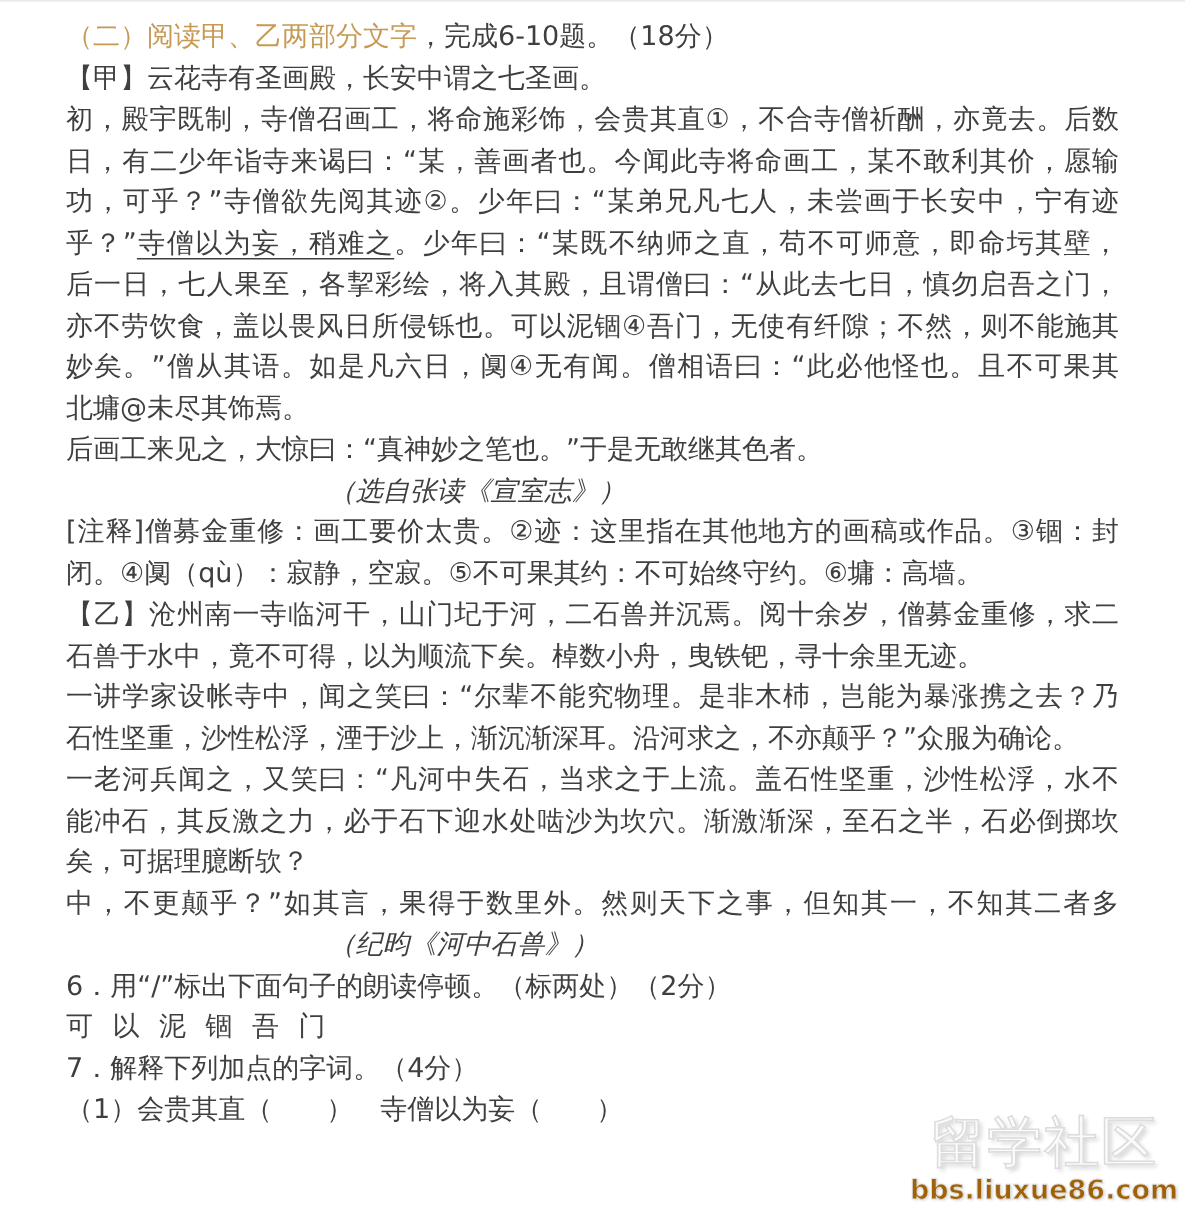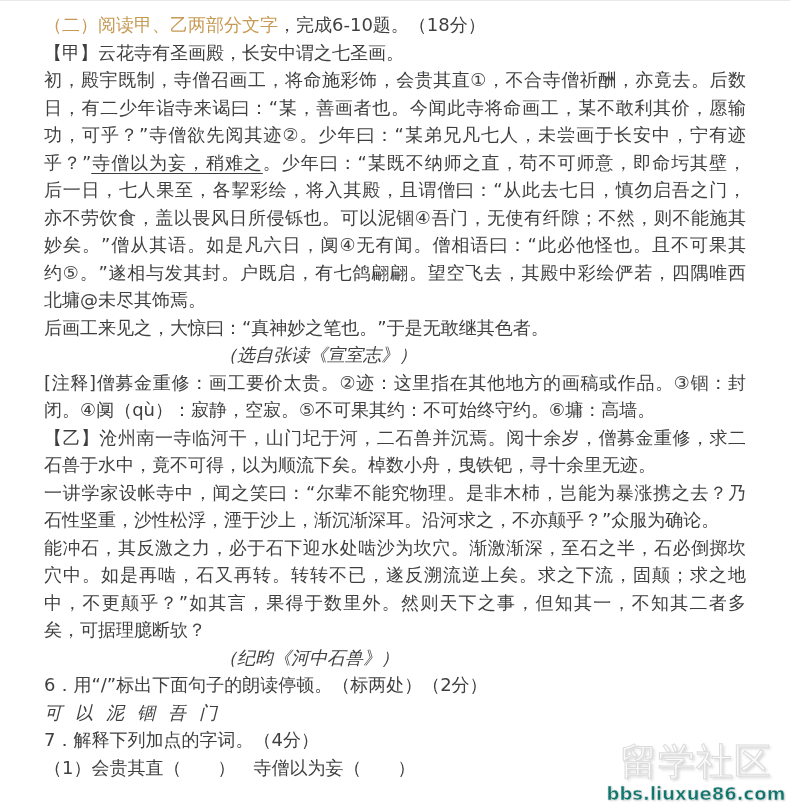--- a/index.html
+++ b/index.html
@@ -14,21 +14,21 @@
     border-top:1px solid #e8e8e8;
   }
   .text-block { padding:10px 44px 0 44px; }
   .line {
     font-size:18px; line-height:27.5px; height:27.5px;
     color:var(--text); white-space:nowrap; overflow:visible;
   }
   .line.justify { text-align:justify; text-align-last:justify; }
   .line.end { text-align:left; }
   .line.cite { padding-left:175px;font-style:italic; }
-  .line.spaced { letter-spacing:13px;font-style:italic; }
+  .line.spaced { letter-spacing:13px; }
   .seg-normal { }
   .seg-accent { color:var(--accent); }
   .seg-underline {
     text-decoration:underline;
     text-underline-offset:4px;
     text-decoration-thickness:1px;
   }
   .watermark {
     position:absolute; right:4px; bottom:8px; width:180px;
     text-align:center; pointer-events:none;
@@ -36,55 +36,54 @@
   .wm-title {
     font-size:37px; font-weight:normal; letter-spacing:1px;
     color:#fbfbfb;
     -webkit-text-stroke:1px #dcdcdc;
     text-shadow:2px 2px 3px #d2d2d2;
     line-height:44px;
     white-space:nowrap;
   }
   .wm-url {
     font-size:18px; font-weight:bold;
-    color:#0f766e;
+    color:#a16207;
     -webkit-text-stroke:0.6px #dedede;
     text-shadow:1px 1px 2px #d8d8d8;
     line-height:20px;
     white-space:nowrap;
   }
 </style>
 </head>
 <body>
 
 <div class="page">
   <div class="text-block">
       <div class="line end"><span class="seg-accent">（二）阅读甲、乙两部分文字</span><span class="seg-normal">，完成6-10题。（18分）</span></div>
       <div class="line end"><span class="seg-normal">【甲】云花寺有圣画殿，长安中谓之七圣画。</span></div>
       <div class="line justify"><span class="seg-normal">初，殿宇既制，寺僧召画工，将命施彩饰，会贵其直①，不合寺僧祈酬，亦竟去。后数</span></div>
       <div class="line justify"><span class="seg-normal">日，有二少年诣寺来谒曰：“某，善画者也。今闻此寺将命画工，某不敢利其价，愿输</span></div>
       <div class="line justify"><span class="seg-normal">功，可乎？”寺僧欲先阅其迹②。少年曰：“某弟兄凡七人，未尝画于长安中，宁有迹</span></div>
       <div class="line justify"><span class="seg-normal">乎？”</span><span class="seg-underline">寺僧以为妄，稍难之</span><span class="seg-normal">。少年曰：“某既不纳师之直，苟不可师意，即命圬其壁，</span></div>
       <div class="line justify"><span class="seg-normal">后一日，七人果至，各挈彩绘，将入其殿，且谓僧曰：“从此去七日，慎勿启吾之门，</span></div>
       <div class="line justify"><span class="seg-normal">亦不劳饮食，盖以畏风日所侵铄也。可以泥锢④吾门，无使有纤隙；不然，则不能施其</span></div>
       <div class="line justify"><span class="seg-normal">妙矣。”僧从其语。如是凡六日，阒④无有闻。僧相语曰：“此必他怪也。且不可果其</span></div>
-      <div class="line justify"><span class="seg-normal">约⑤。”遂相与发其封。户既启，有七鸽翩翩。望空飞去，其殿中彩绘俨若，四隅唯西</span></div>
       <div class="line end"><span class="seg-normal">北墉@未尽其饰焉。</span></div>
       <div class="line end"><span class="seg-normal">后画工来见之，大惊曰：“真神妙之笔也。”于是无敢继其色者。</span></div>
       <div class="line cite"><span class="seg-normal">（选自张读《宣室志》）</span></div>
       <div class="line justify"><span class="seg-normal">[注释]僧募金重修：画工要价太贵。②迹：这里指在其他地方的画稿或作品。③锢：封</span></div>
       <div class="line end"><span class="seg-normal">闭。④阒（qù）：寂静，空寂。⑤不可果其约：不可始终守约。⑥墉：高墙。</span></div>
       <div class="line justify"><span class="seg-normal">【乙】沧州南一寺临河干，山门圮于河，二石兽并沉焉。阅十余岁，僧募金重修，求二</span></div>
       <div class="line end"><span class="seg-normal">石兽于水中，竟不可得，以为顺流下矣。棹数小舟，曳铁钯，寻十余里无迹。</span></div>
       <div class="line justify"><span class="seg-normal">一讲学家设帐寺中，闻之笑曰：“尔辈不能究物理。是非木杮，岂能为暴涨携之去？乃</span></div>
       <div class="line end"><span class="seg-normal">石性坚重，沙性松浮，湮于沙上，渐沉渐深耳。沿河求之，不亦颠乎？”众服为确论。</span></div>
+      <div class="line justify"><span class="seg-normal">一老河兵闻之，又笑曰：“凡河中失石，当求之于上流。盖石性坚重，沙性松浮，水不</span></div>
       <div class="line justify"><span class="seg-normal">能冲石，其反激之力，必于石下迎水处啮沙为坎穴。渐激渐深，至石之半，石必倒掷坎</span></div>
-      <div class="line justify"><span class="seg-normal">穴中。如是再啮，石又再转。转转不已，遂反溯流逆上矣。求之下流，固颠；求之地</span></div>
+      <div class="line end"><span class="seg-normal">矣，可据理臆断欤？</span></div>
       <div class="line justify"><span class="seg-normal">中，不更颠乎？”如其言，果得于数里外。然则天下之事，但知其一，不知其二者多</span></div>
-      <div class="line end"><span class="seg-normal">矣，可据理臆断欤？</span></div>
       <div class="line cite"><span class="seg-normal">（纪昀《河中石兽》）</span></div>
       <div class="line end"><span class="seg-normal">6．用“/”标出下面句子的朗读停顿。（标两处）（2分）</span></div>
       <div class="line spaced"><span class="seg-normal">可以泥锢吾门</span></div>
       <div class="line end"><span class="seg-normal">7．解释下列加点的字词。（4分）</span></div>
       <div class="line end"><span class="seg-normal">（1）会贵其直（　　）　寺僧以为妄（　　）</span></div>
     </div>
   <div class="watermark">
     <div class="wm-title">留学社区</div>
     <div class="wm-url">bbs.liuxue86.com</div>
   </div>

